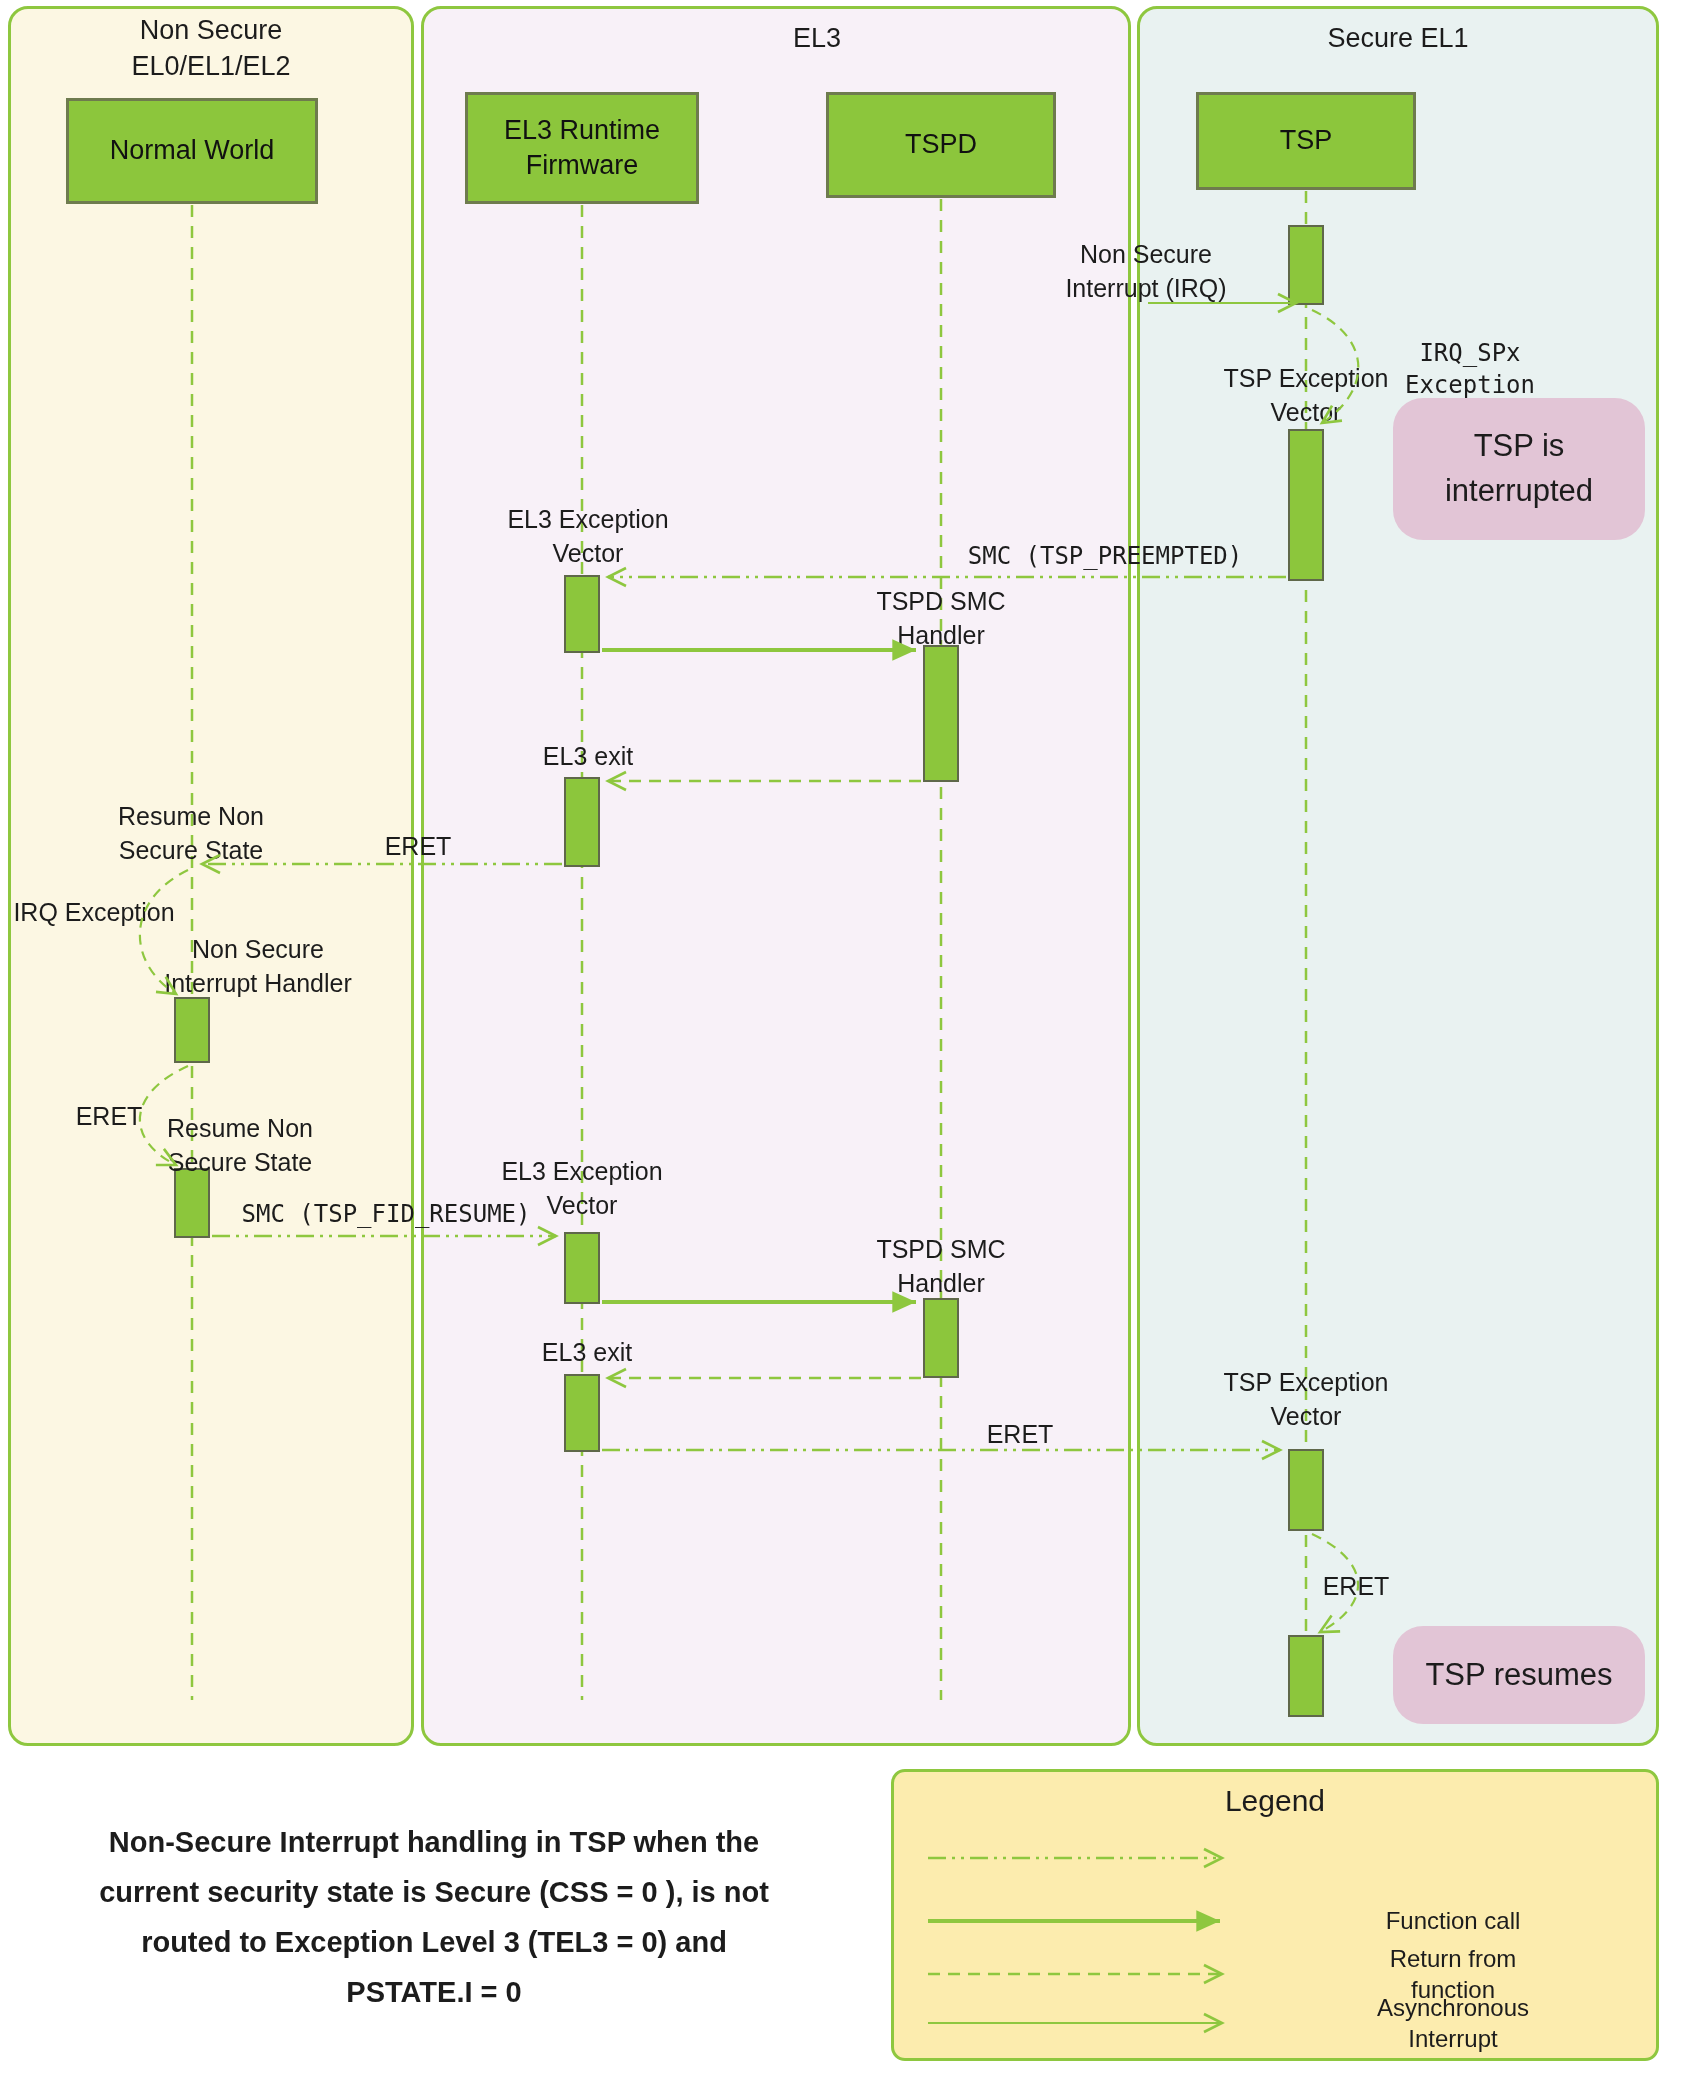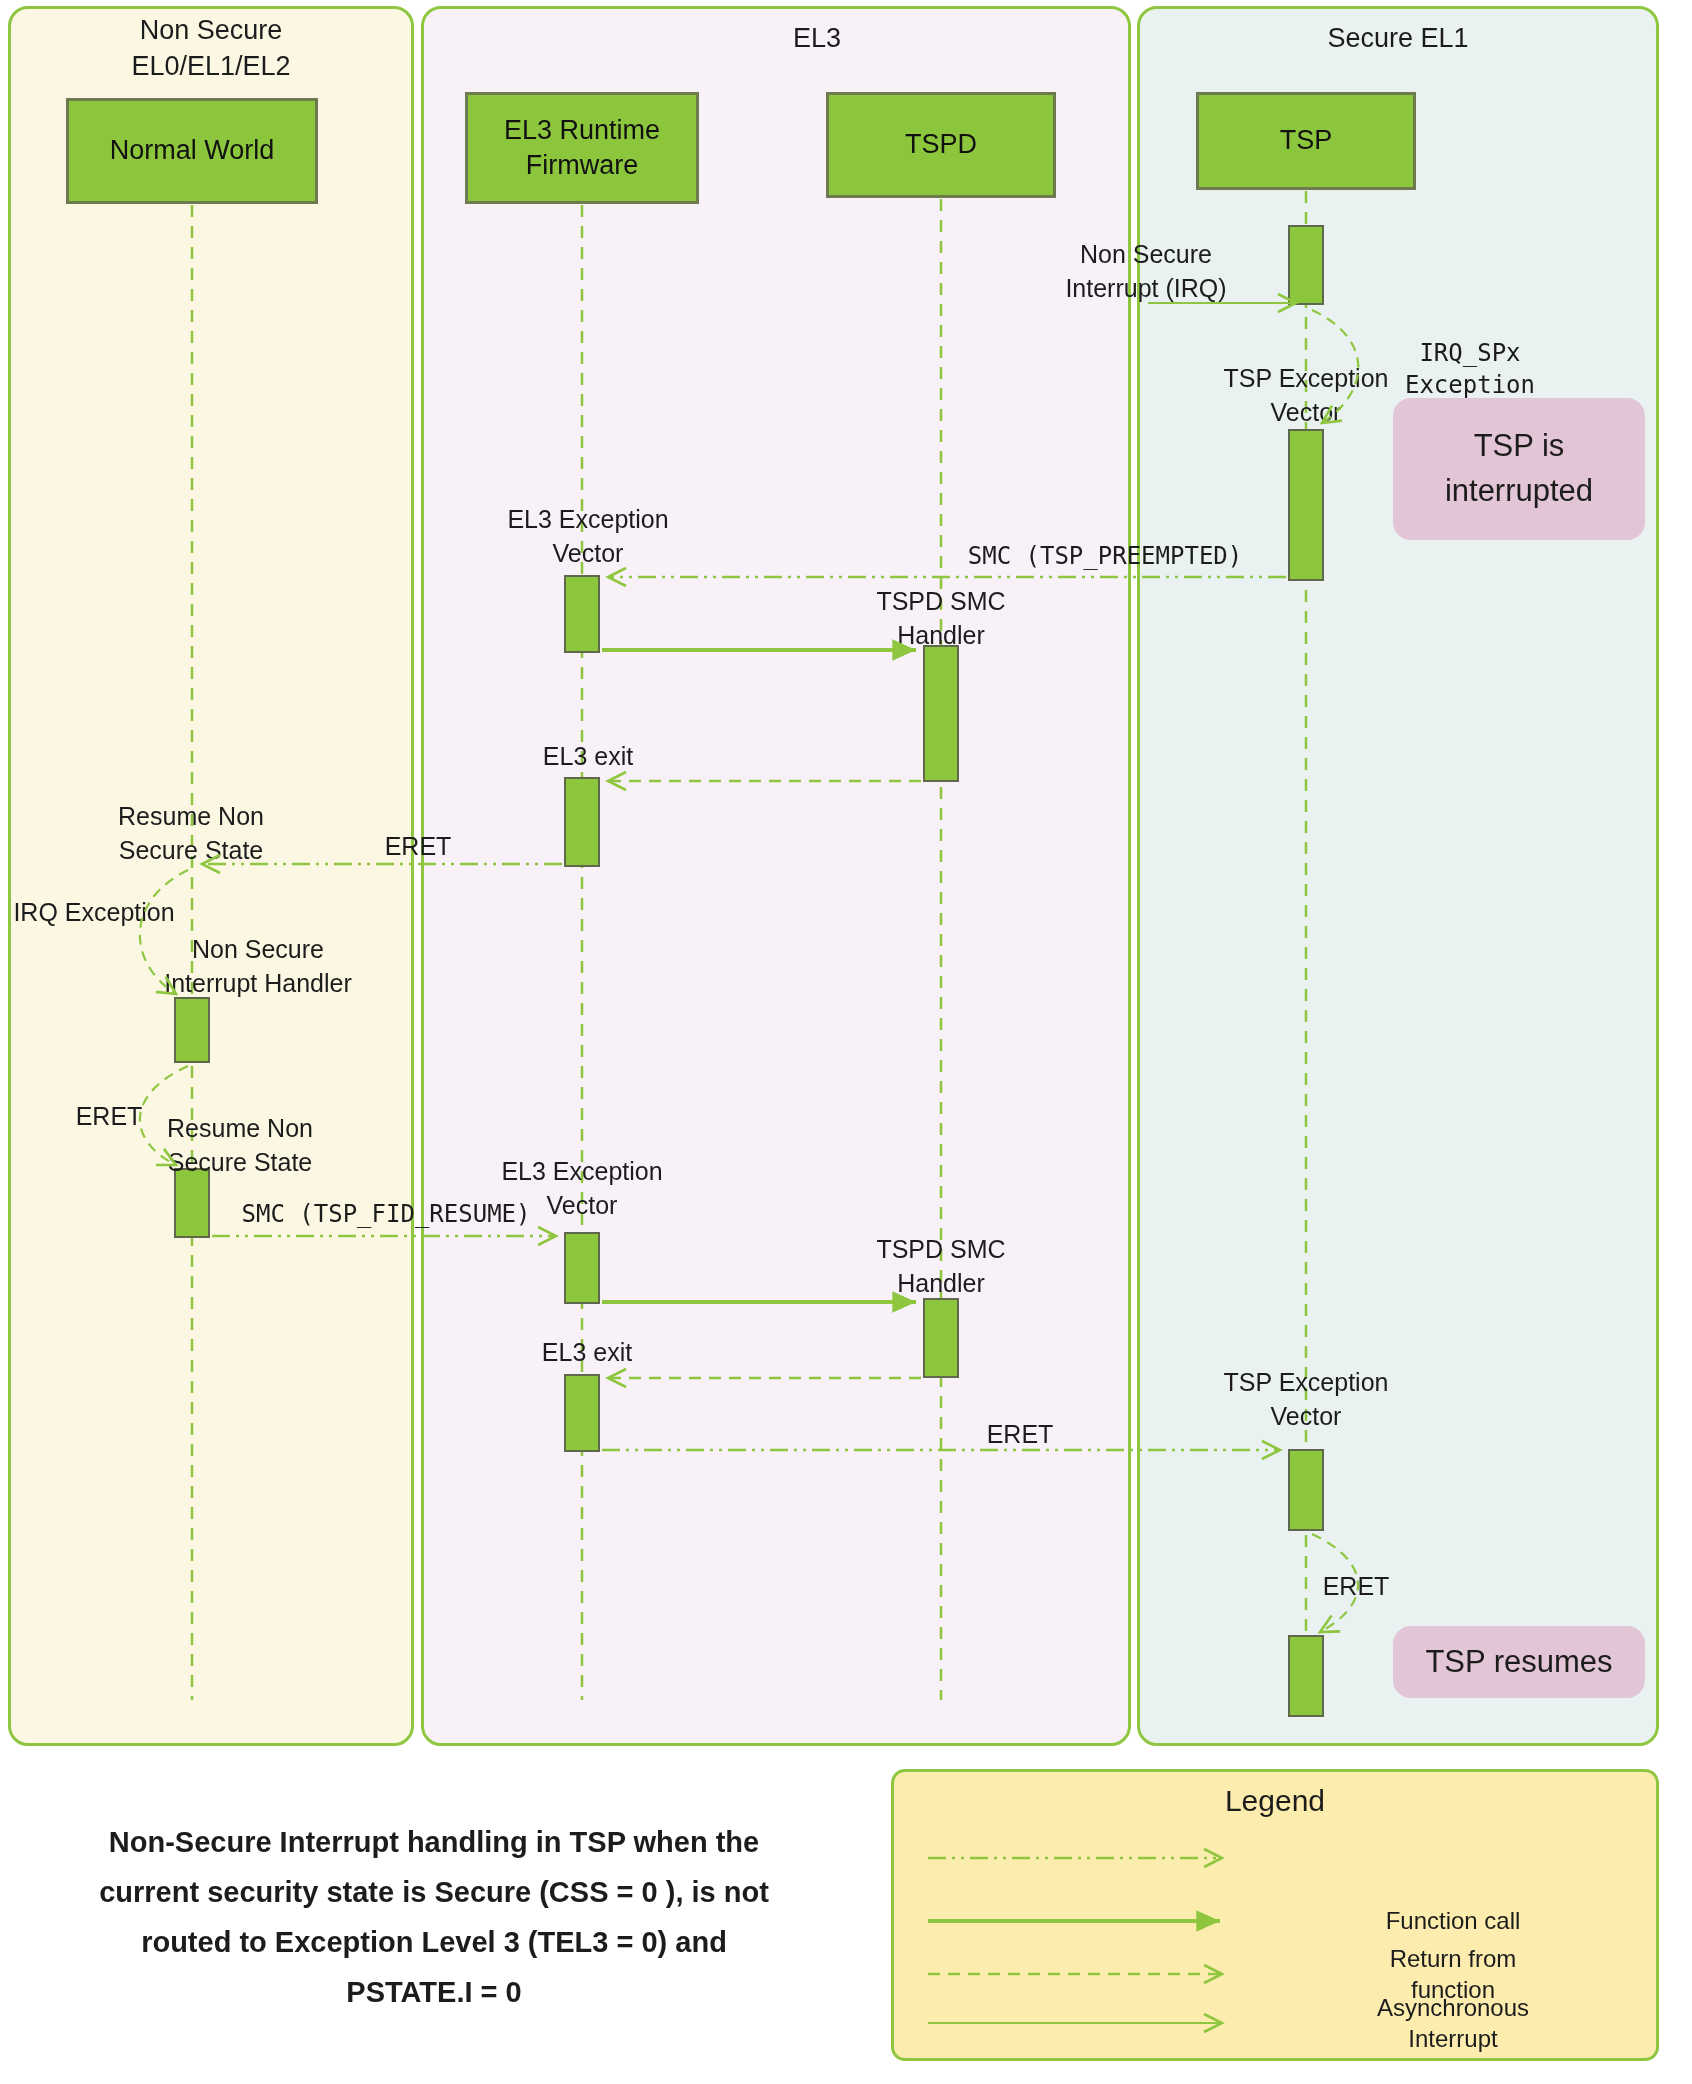--- a/index.html
+++ b/index.html
@@ -4,21 +4,21 @@
 <style>
   html,body{margin:0;padding:0;background:#ffffff;}
   body{font-family:"Liberation Sans","DejaVu Sans",sans-serif;color:#1c1c1c;}
   .canvas{position:relative;width:1692px;height:2084px;background:#ffffff;overflow:hidden;}
   .lane{position:absolute;border:3px solid #8ec73f;border-radius:20px;box-sizing:border-box;}
   .lane-title{position:absolute;transform:translateX(-50%);text-align:center;font-size:27px;line-height:1.35;white-space:pre-line;}
   .actor{position:absolute;background:#8cc63c;border:3px solid #6e7b4e;box-sizing:border-box;display:flex;align-items:center;justify-content:center;text-align:center;font-size:27px;line-height:1.3;white-space:pre-line;color:#111;}
   .activation{position:absolute;width:36px;background:#8cc63c;border:2.5px solid #5f684a;box-sizing:border-box;}
   .msg{position:absolute;transform:translateX(-50%);text-align:center;font-size:25px;line-height:1.35;white-space:pre-line;}
   .mono{font-family:"DejaVu Sans Mono","Liberation Mono",monospace;font-size:24px;}
-  .note{position:absolute;background:#e2c5d6;border-radius:18px;display:flex;align-items:center;justify-content:center;text-align:center;font-size:31px;line-height:1.45;white-space:pre-line;}
+  .note{position:absolute;background:#e2c5d6;border-radius:30px;display:flex;align-items:center;justify-content:center;text-align:center;font-size:31px;line-height:1.45;white-space:pre-line;}
   .caption{position:absolute;left:72px;top:1818px;width:724px;text-align:center;font-size:29px;line-height:1.72;white-space:pre-line;font-weight:bold;}
   .legend{position:absolute;left:891px;top:1769px;width:768px;height:292px;background:#fcecae;border:3px solid #8ec73f;border-radius:14px;box-sizing:border-box;}
   .legend-title{position:absolute;left:0;top:12px;width:100%;text-align:center;font-size:30px;}
   .legend-label{position:absolute;transform:translate(-50%,-50%);text-align:center;font-size:24px;line-height:1.3;white-space:pre-line;}
   .legend-arrow{position:absolute;left:30px;}
   svg.overlay{position:absolute;left:0;top:0;pointer-events:none;}
 </style>
 </head>
 <body>
 
@@ -87,21 +87,21 @@
   <div class="msg" style="left:941px;top:1233px;">TSPD SMC
 Handler</div>
   <div class="msg" style="left:587px;top:1336px;">EL3 exit</div>
   <div class="msg" style="left:1020px;top:1418px;">ERET</div>
   <div class="msg" style="left:1306px;top:1366px;">TSP Exception
 Vector</div>
   <div class="msg" style="left:1356px;top:1570px;">ERET</div>
 
   <div class="note" style="left:1393px;top:398px;width:252px;height:142px;">TSP is
 interrupted</div>
-  <div class="note" style="left:1393px;top:1626px;width:252px;height:72px;">TSP resumes</div>
+  <div class="note" style="left:1393px;top:1626px;width:252px;height:98px;">TSP resumes</div>
 
   <svg class="overlay" width="1692" height="2084">
     <defs>
       <marker id="mk-open" viewBox="0 0 13 13" refX="11" refY="6.5" markerWidth="26" markerHeight="26" markerUnits="userSpaceOnUse" orient="auto">
         <path d="M2,2 L11,6.5 L2,11" fill="none" stroke="#8ec73f" stroke-width="1.3"></path>
       </marker>
       <marker id="mk-filled" viewBox="0 0 13 13" refX="12" refY="6.5" markerWidth="28" markerHeight="28" markerUnits="userSpaceOnUse" orient="auto">
         <path d="M1,1.5 L12,6.5 L1,11.5 Z" fill="#8ec73f"></path>
       </marker>
     </defs>

